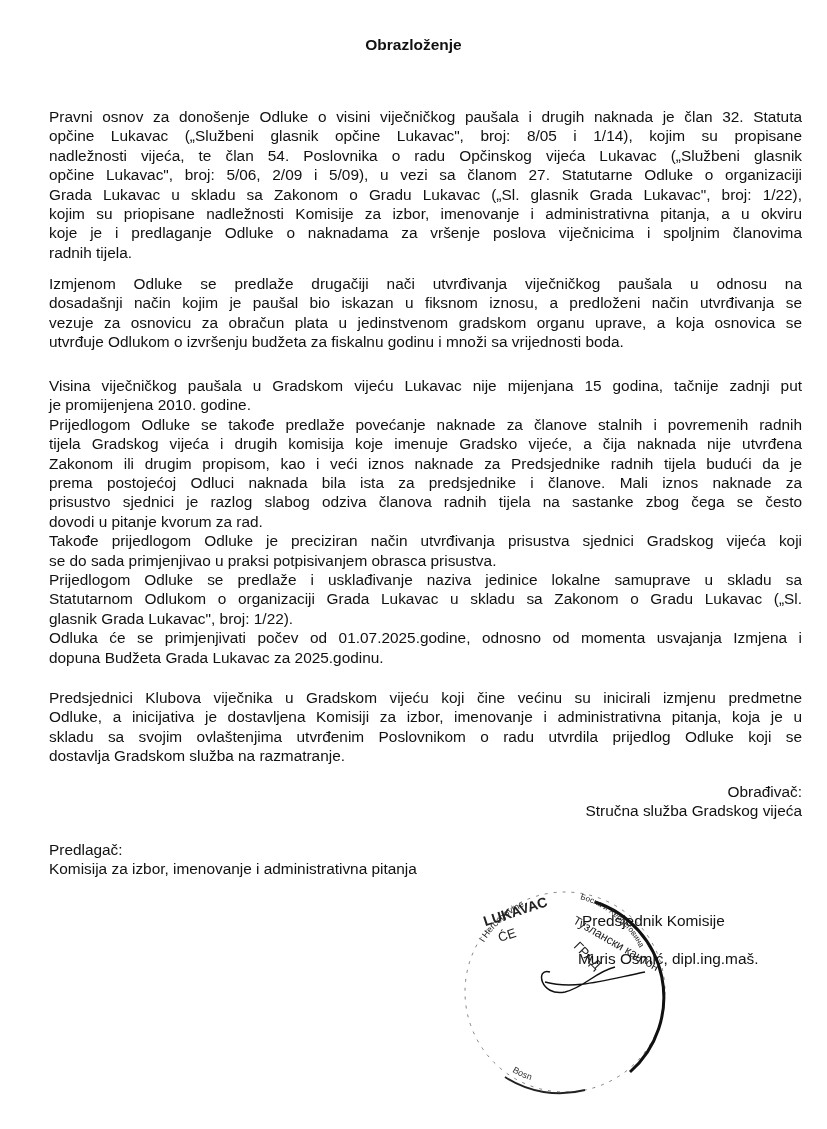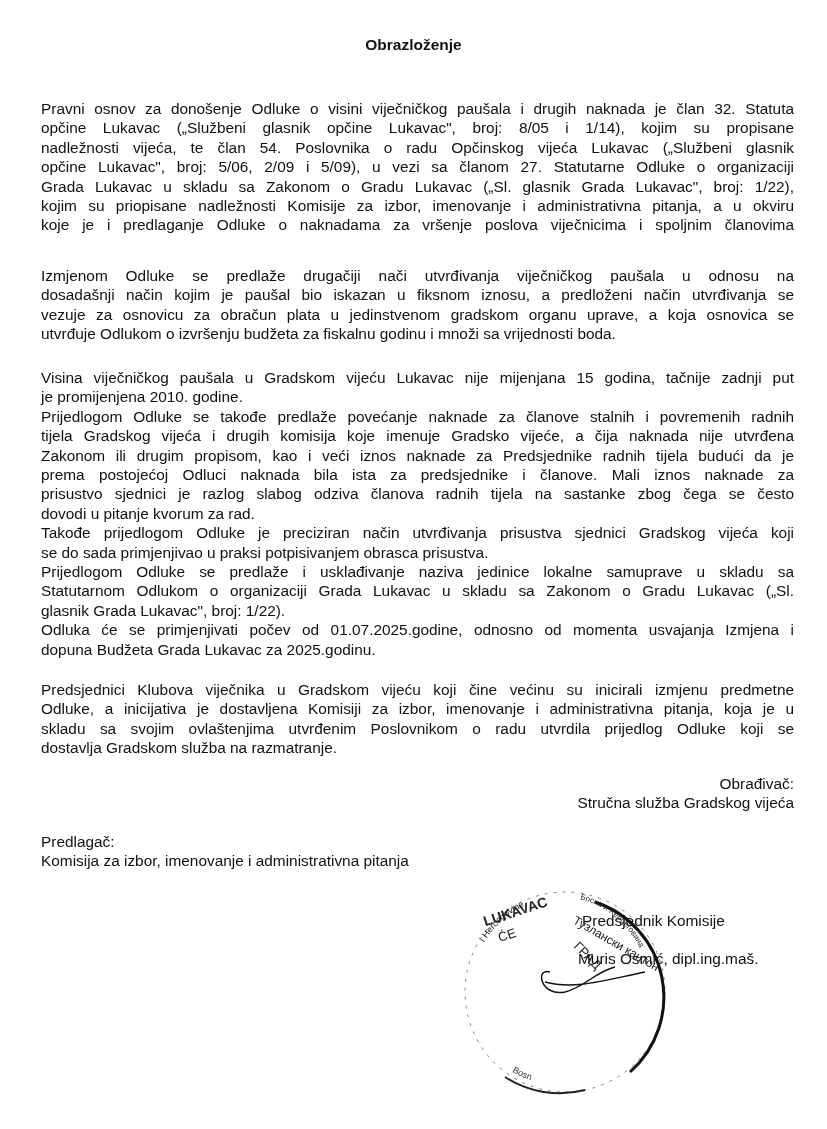--- a/index.html
+++ b/index.html
@@ -7,21 +7,21 @@
       width: 827px; height: 1129px; position: relative; overflow: hidden;
       font-family: "Liberation Sans", sans-serif; color: #111111;
     }
     .page { position: absolute; left: 0; top: 0; width: 655px; height: 1129px; }
     .title {
       position: absolute; left: 0; width: 827px; top: 36px;
       text-align: center; font-weight: bold; font-size: 15.5px;
     }
     .para {
       position: absolute; left: 37px; width: 753px;
-      font-size: 15.4px; line-height: 19.4px; margin: 4px;
+      font-size: 15.4px; line-height: 19.4px; margin: 12px;
     }
     .para .line { display: block; white-space: nowrap; }
     .para .line.j { text-align: justify; text-align-last: justify; white-space: normal; }
     #p1 { top: 95px; }
     #p2 { top: 262px; }
     #p3 { top: 364px; }
     #p4 { top: 676px; }
     #p5 { top: 770px; text-align: right; }
     #p6 { top: 828px; }
     .sig {
@@ -38,20 +38,21 @@
   <div class="title">Obrazloženje</div>
 
   <div class="para" id="p1">
       <span class="line j">Pravni osnov za donošenje Odluke o visini viječničkog paušala i drugih naknada je član 32. Statuta</span>
       <span class="line j">opčine Lukavac („Službeni glasnik opčine Lukavac", broj: 8/05 i 1/14), kojim su propisane</span>
       <span class="line j">nadležnosti vijeća, te član 54. Poslovnika o radu Opčinskog vijeća Lukavac („Službeni glasnik</span>
       <span class="line j">opčine Lukavac", broj: 5/06, 2/09 i 5/09), u vezi sa članom 27. Statutarne Odluke o organizaciji</span>
       <span class="line j">Grada Lukavac u skladu sa Zakonom o Gradu Lukavac („Sl. glasnik Grada Lukavac", broj: 1/22),</span>
       <span class="line j">kojim su priopisane nadležnosti Komisije za izbor, imenovanje i administrativna pitanja, a u okviru</span>
       <span class="line j">koje je i predlaganje Odluke o naknadama za vršenje poslova viječnicima i spoljnim članovima</span>
+      <span class="line">radnih tijela.</span>
     </div>
   <div class="para" id="p2">
       <span class="line j">Izmjenom Odluke se predlaže drugačiji nači utvrđivanja viječničkog paušala u odnosu na</span>
       <span class="line j">dosadašnji način kojim je paušal bio iskazan u fiksnom iznosu, a predloženi način utvrđivanja se</span>
       <span class="line j">vezuje za osnovicu za obračun plata u jedinstvenom gradskom organu uprave, a koja osnovica se</span>
       <span class="line">utvrđuje Odlukom o izvršenju budžeta za fiskalnu godinu i množi sa vrijednosti boda.</span>
     </div>
   <div class="para" id="p3">
       <span class="line j">Visina viječničkog paušala u Gradskom vijeću Lukavac nije mijenjana 15 godina, tačnije zadnji put</span>
       <span class="line">je promijenjena 2010. godine.</span>

